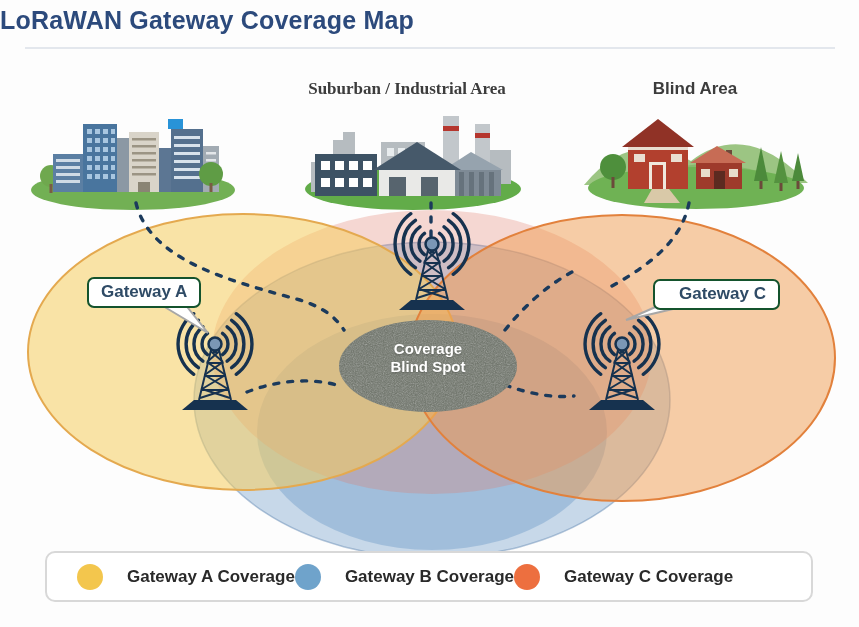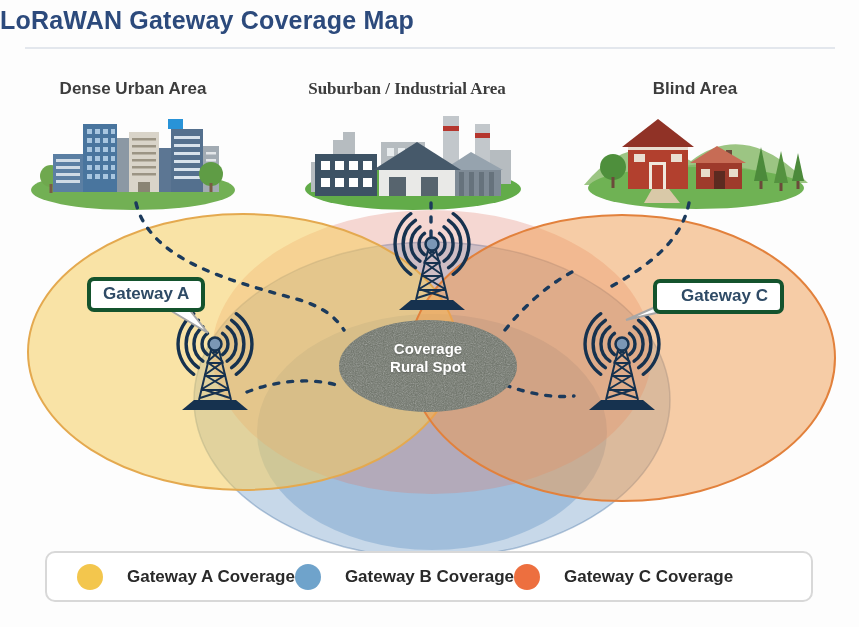--- a/index.html
+++ b/index.html
@@ -17,21 +17,21 @@
   }
   .area-label.urban{left:33px;width:200px;}
   .area-label.suburban{left:292px;width:230px;font-family:Liberation Serif, serif;}
   .area-label.rural{left:595px;width:200px;}
   .illus{position:absolute;}
   .illus.city{left:23px;top:106px;}
   .illus.industrial{left:293px;top:104px;}
   .illus.rural-i{left:576px;top:101px;}
   .coverage-svg{position:absolute;left:0;top:0;}
   .bubble{
-    position:absolute;background:#fff;border:4px solid #14532d;border-radius:7px;
+    position:absolute;background:#fff;border:2px solid #14532d;border-radius:7px;
     padding:3px 12px 4px;font-size:17px;font-weight:bold;color:#2F4B66;white-space:nowrap;z-index:5;
   }
   .bubble.a{left:87px;top:277px;}
   .bubble.c{left:653px;top:279px;padding-left:24px;}
   .blind-label{
     position:absolute;left:338px;top:340px;width:180px;text-align:center;z-index:4;
     font-size:15px;font-weight:bold;color:#fff;line-height:1.22;text-shadow:0 1px 2px rgba(0,0,0,.25);
   }
   .legend{
     position:absolute;left:45px;top:551px;width:768px;height:51px;box-sizing:border-box;z-index:6;
@@ -43,21 +43,20 @@
   .legend-text{font-size:17px;font-weight:bold;color:#2A2A2A;white-space:nowrap;}
 </style>
 </head>
 <body>
 
 <div class="canvas">
 
   <div class="title">LoRaWAN Gateway Coverage Map</div>
   <div class="divider"></div>
 
-  <div class="area-label urban">Dense Urban Area</div>
   <div class="area-label suburban">Suburban / Industrial Area</div>
   <div class="area-label rural">Blind Area</div>
 
   <svg class="illus city" width="220" height="105" viewBox="0 0 220 105">
     <ellipse cx="110" cy="84" rx="102" ry="20" fill="#72B054"></ellipse>
     <circle cx="28" cy="70" r="11" fill="#6FA84E"></circle>
       <rect x="26.5" y="78" width="3" height="9" fill="#7A5C44"></rect>
     <g>
       <rect x="30" y="48" width="30" height="38" fill="#5B7FA3"></rect>
       <rect x="33" y="53" width="24" height="3" fill="#CFDBE6"></rect>
@@ -263,21 +262,21 @@
 
   <div class="bubble a">
     <span>Gateway A</span>
   </div>
   <div class="bubble c">
     <span>Gateway C</span>
   </div>
 
   <div class="blind-label">
     <div>Coverage</div>
-    <div>Rural Spot</div>
+    <div>Blind Spot</div>
   </div>
 
   <div class="legend">
     <div class="legend-item">
       <div class="legend-dot" style="background: rgb(243, 198, 77);"></div>
       <div class="legend-text">Gateway A Coverage</div>
     </div>
     <div class="legend-item">
       <div class="legend-dot" style="background: rgb(111, 163, 203);"></div>
       <div class="legend-text">Gateway B Coverage</div>

